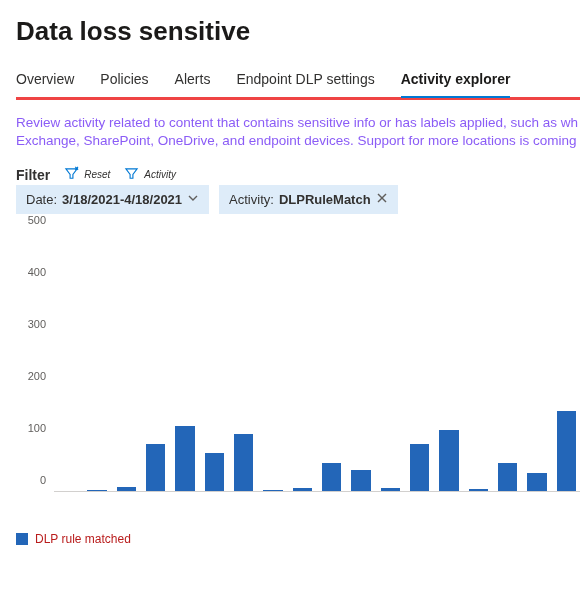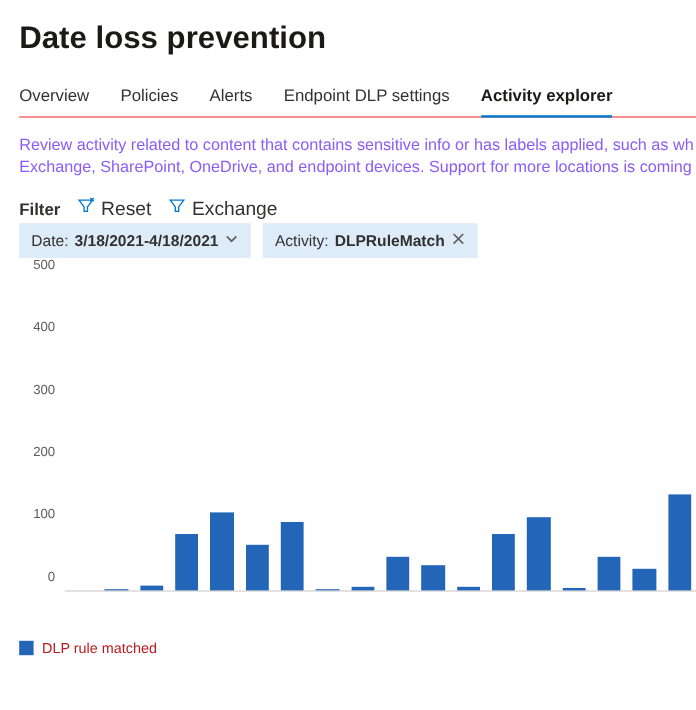--- a/index.html
+++ b/index.html
@@ -15,21 +15,21 @@
   }
   .title {
     font-size: 26px;
     font-weight: 700;
     margin: 0 0 18px 0;
     color: #1b1a19;
   }
   .tabs {
     display: flex;
     gap: 26px;
-    border-bottom: 1px solid #ef4444;
+    border-bottom: 3px solid #ef4444;
     margin-bottom: 14px;
     padding-right: 28px;
   }
   .tab {
     padding: 6px 0 10px 0;
     font-size: 14px;
     color: #323130;
     cursor: pointer;
     position: relative;
   }
@@ -57,25 +57,26 @@
     align-items: center;
     gap: 14px;
     margin-bottom: 2px;
   }
   .filter-label {
     font-size: 14px;
     font-weight: 600;
   }
   .filter-btn {
     display: flex;
-    align-items: flex-end;
+    align-items: center;
     gap: 5px;
-    font-size: 16px;
+    font-size: 10px;
     color: #323130;
     cursor: pointer;
+    font-style: italic;
   }
   .filter-btn svg { width: 15px; height: 15px; }
   .pills {
     display: flex;
     gap: 10px;
     margin-bottom: 18px;
   }
   .pill {
     display: flex;
     align-items: center;
@@ -146,21 +147,21 @@
     color: #b91c1c;
   }
   .legend-swatch {
     width: 12px; height: 12px;
     background: #2366b8;
   }
 </style>
 </head>
 <body>
 
-<h1 class="title">Date loss prevention</h1>
+<h1 class="title">Data loss sensitive</h1>
 
 <div class="tabs" id="tabs">
     <div class="tab">Overview</div>
     <div class="tab">Policies</div>
     <div class="tab">Alerts</div>
     <div class="tab">Endpoint DLP settings</div>
     <div class="tab active">Activity explorer</div>
   </div>
 
 <div class="desc">Review activity related to content that contains sensitive info or has labels applied, such as wh
@@ -177,21 +178,21 @@
       </svg>
     </span>
     <span>Reset</span>
   </span>
   <span class="filter-btn">
     <span>
       <svg viewBox="0 0 16 16" fill="none" stroke="#0078d4" stroke-width="1.2">
         <path d="M2 3 L14 3 L9.5 9 L9.5 13 L6.5 13 L6.5 9 Z"></path>
       </svg>
     </span>
-    <span>Exchange</span>
+    <span>Activity</span>
   </span>
 </div>
 
 <div class="pills">
   <div class="pill selected">
     <span class="key">Date:</span>
     <span class="val">3/18/2021-4/18/2021</span>
     <span>
       <svg viewBox="0 0 12 12" fill="none" stroke="#605e5c" stroke-width="1.4">
           <path d="M2 4 L6 8 L10 4"></path>

